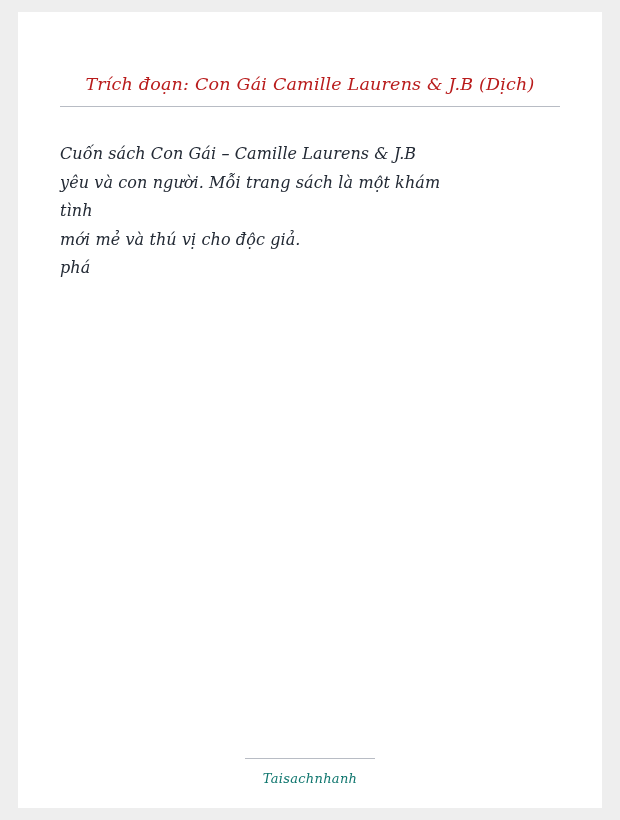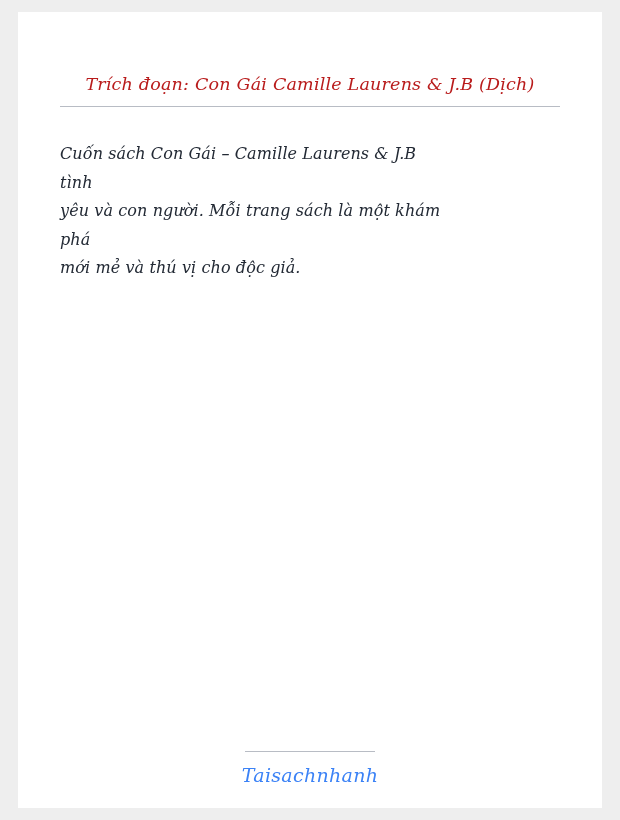--- a/index.html
+++ b/index.html
@@ -68,40 +68,40 @@
   }
   .footer-rule {
     width: 130px;
     height: 1px;
     background: #b8bcc4;
     margin: 0 auto 12px auto;
   }
   .footer-text {
     font-family: "DejaVu Serif", serif;
     font-style: italic;
-    font-size: 19px;
-    color: #3b82f6;
+    font-size: 13px;
+    color: #0f766e;
     letter-spacing: 0.3px;
   }
 </style>
 </head>
 <body>
 
 <div class="page">
 
   <div class="doc-title">Trích đoạn: Con Gái Camille Laurens &amp; J.B (Dịch)</div>
 
   <div class="title-rule"></div>
 
   <div class="body-block">
     <div class="body-line">Cuốn sách Con Gái – Camille Laurens &amp; J.B</div>
+    <div class="body-line">yêu và con người. Mỗi trang sách là một khám</div>
     <div class="body-line">tình</div>
-    <div class="body-line">yêu và con người. Mỗi trang sách là một khám</div>
+    <div class="body-line">mới mẻ và thú vị cho độc giả.</div>
     <div class="body-line">phá</div>
-    <div class="body-line">mới mẻ và thú vị cho độc giả.</div>
   </div>
 
   <div class="footer">
     <div class="footer-rule"></div>
     <div class="footer-text">Taisachnhanh</div>
   </div>
 
 </div>
 
 </body></html>

